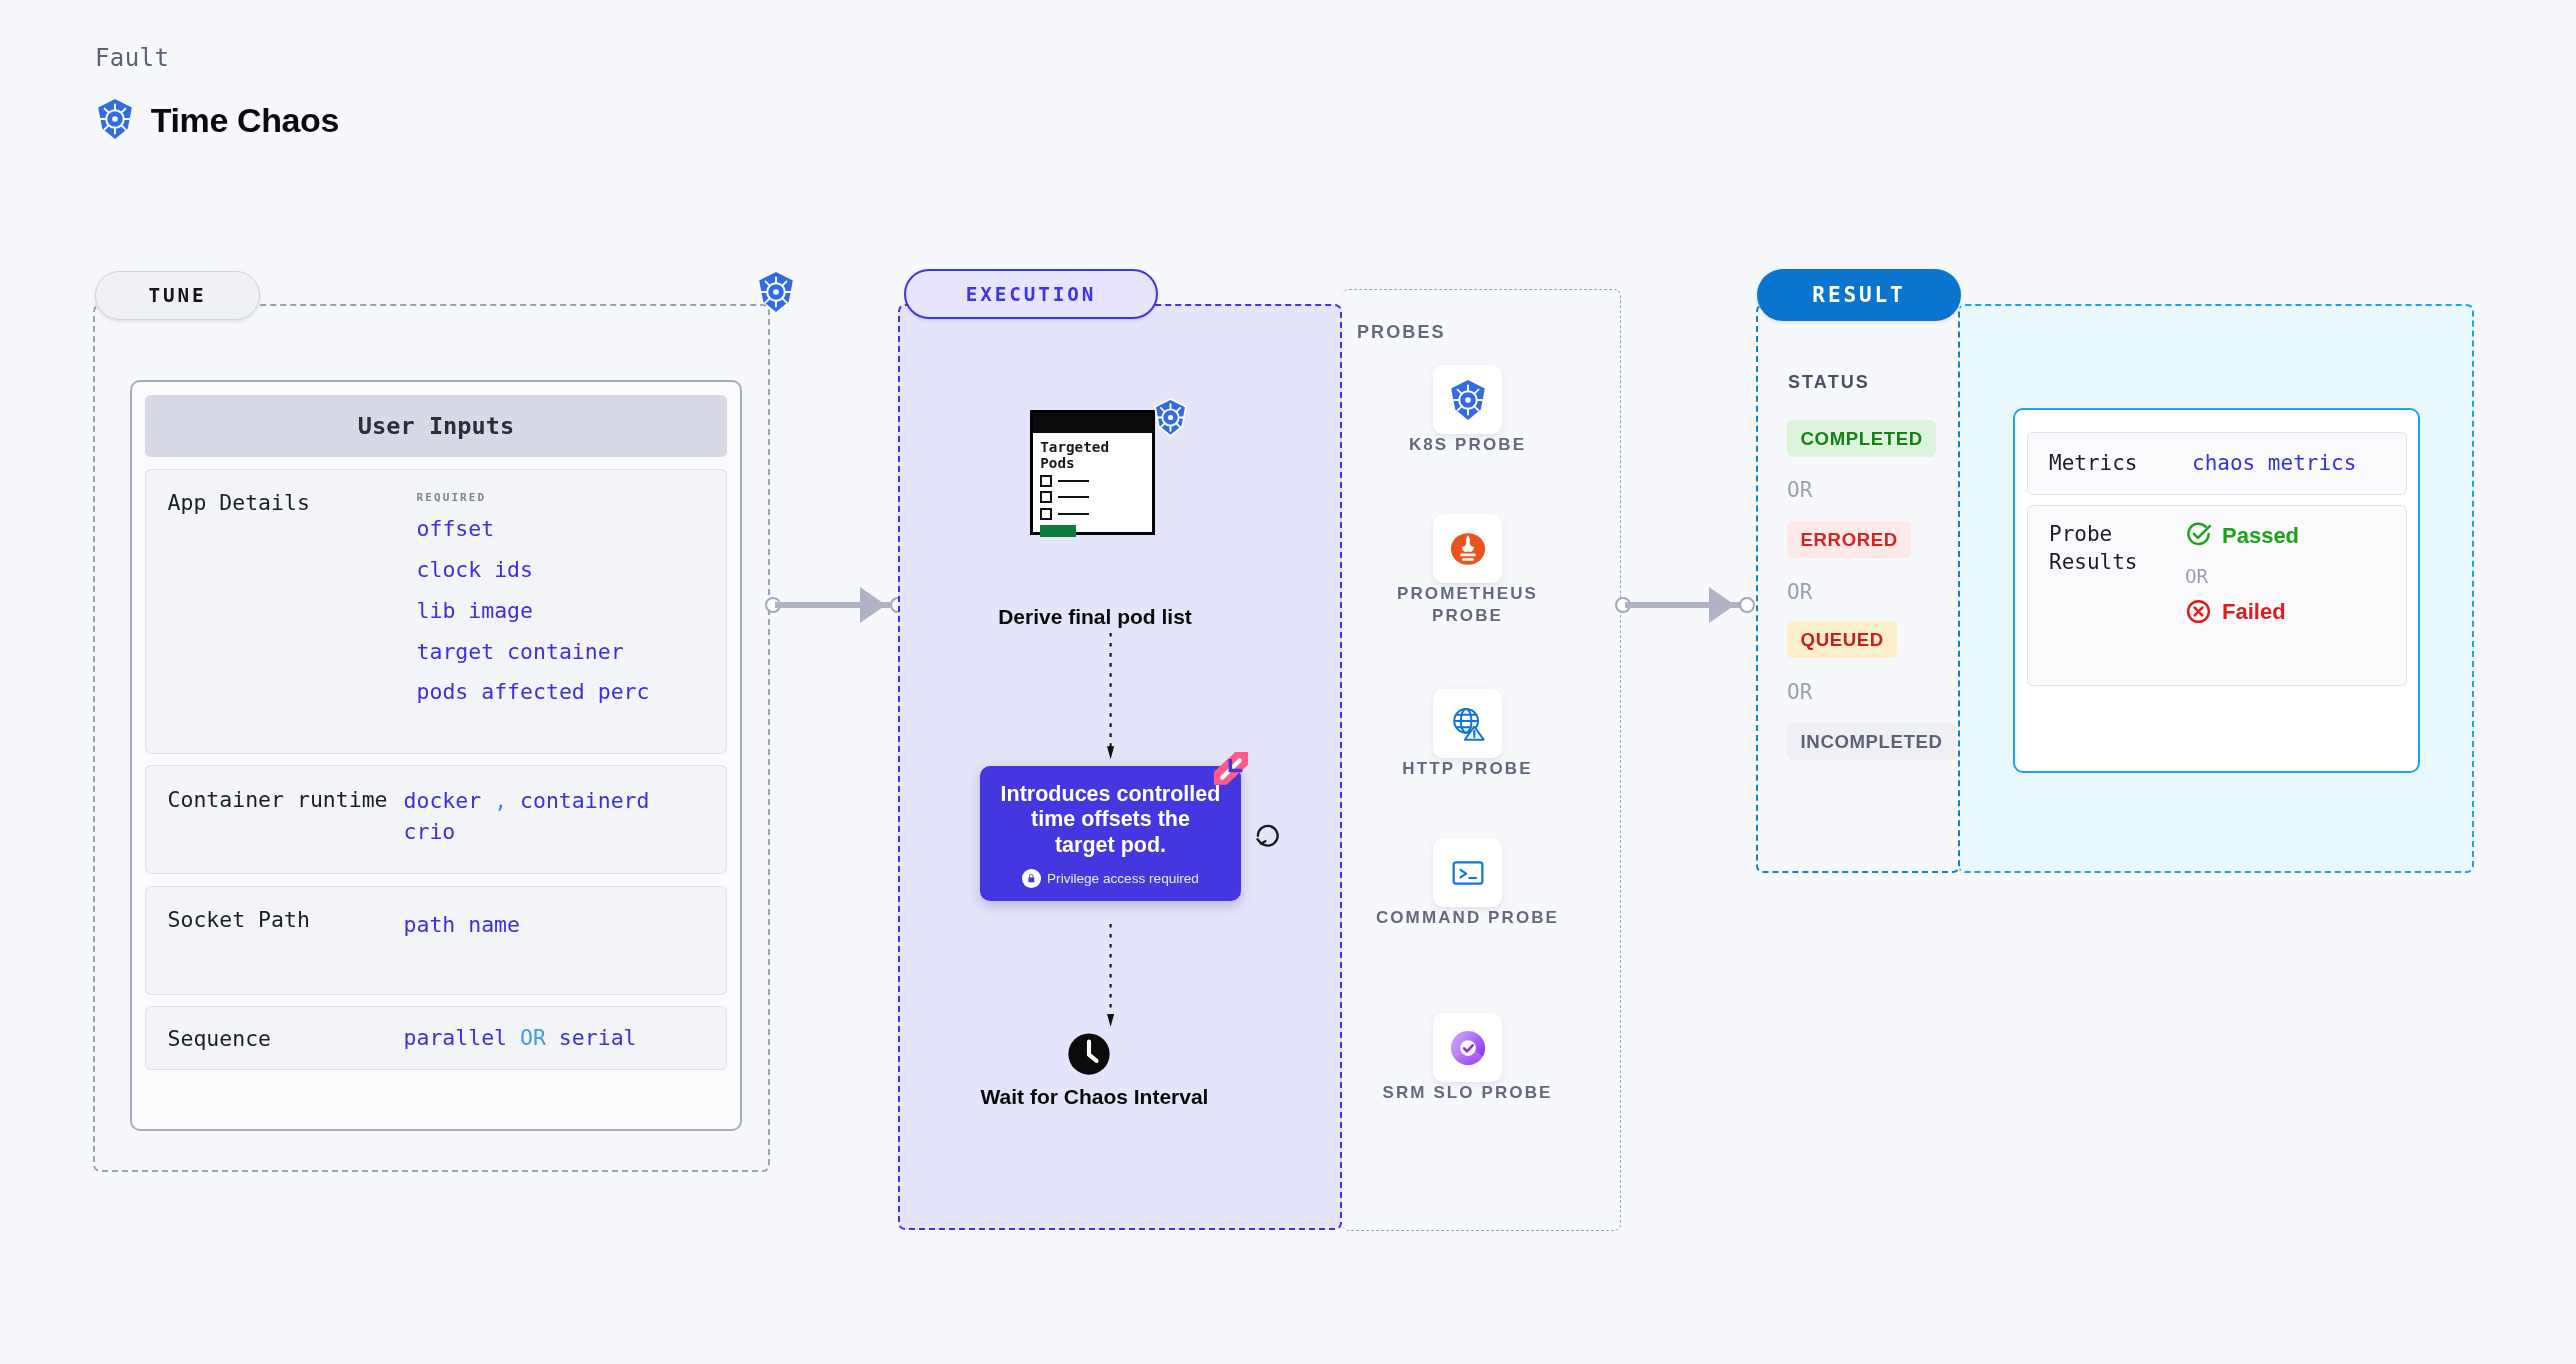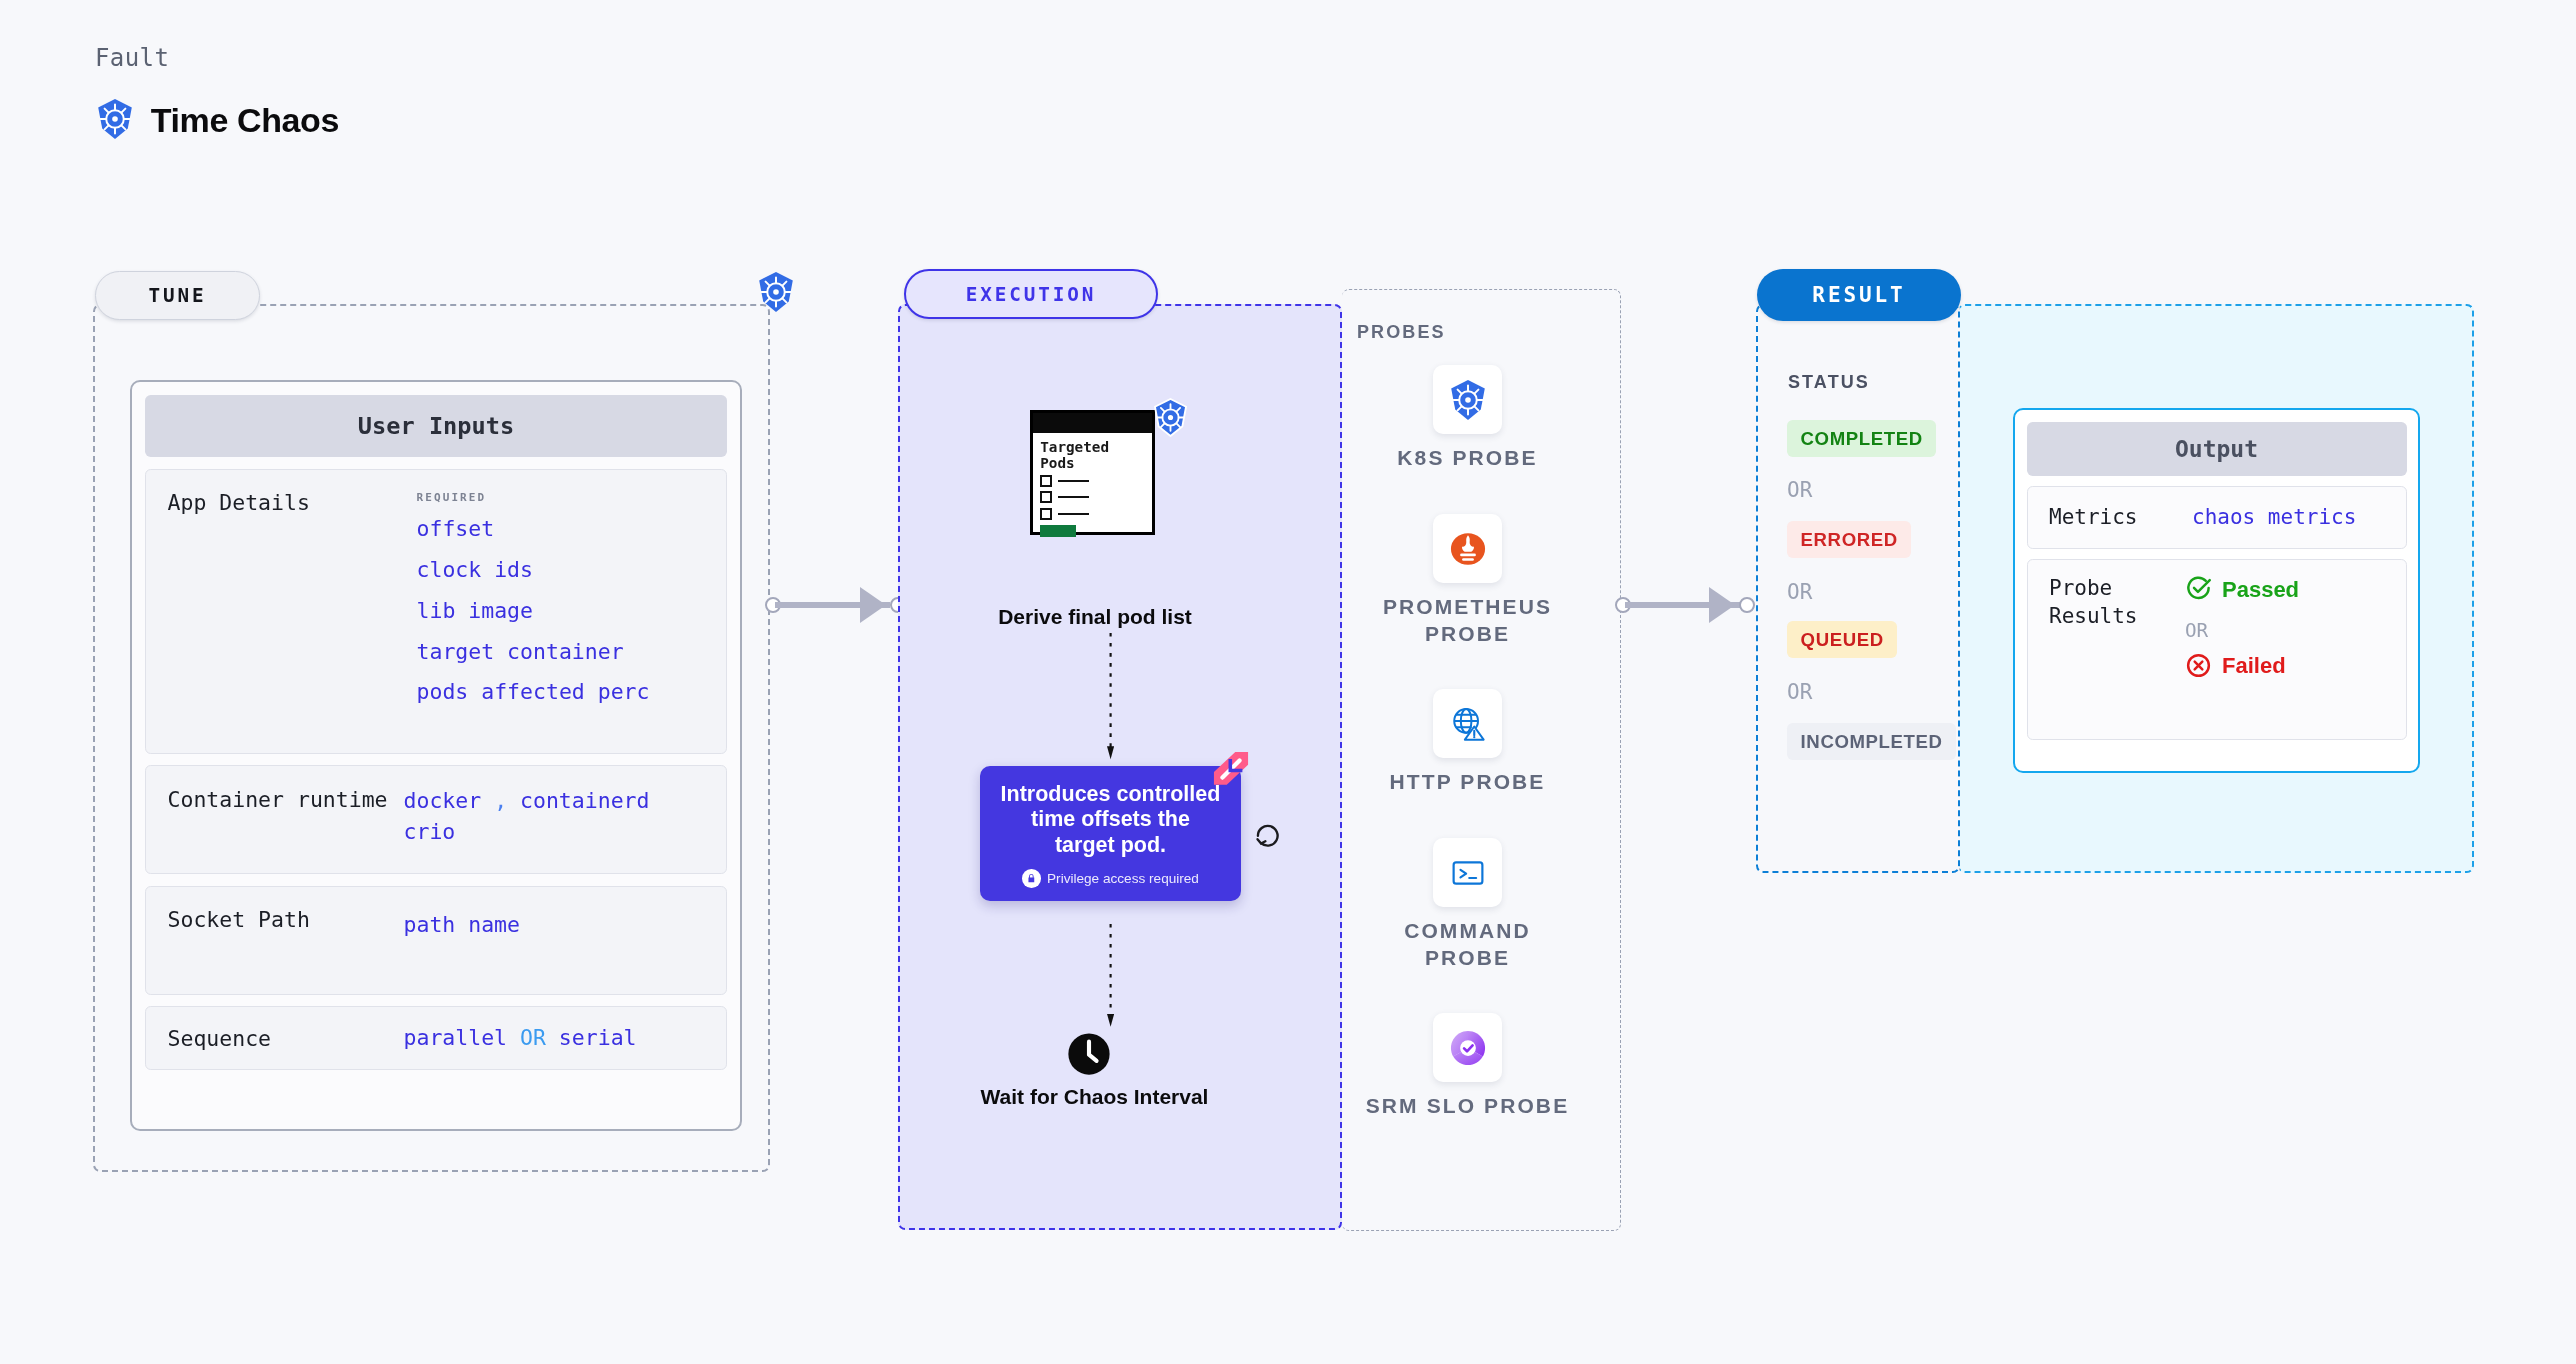--- a/index.html
+++ b/index.html
@@ -118,21 +118,21 @@
   }
 
   
   .probe-item { position: absolute; width: 215px; text-align: center; left: 1360px; }
   .probe-tile {
     width: 69px; height: 69px; margin: 0 auto; background: #fff; border-radius: 10px;
     box-shadow: 0 2.1px 6.4px rgba(40,50,80,.10);
     display: flex; align-items: center; justify-content: center;
   }
   .probe-label {
-    margin-top: 10px; font-size: 21px; font-weight: 700; letter-spacing: 2.1px;
+    font-size: 17px; font-weight: 700; letter-spacing: 2.1px;
     color: #636a7d; line-height: 1.3;
   }
 
   
   #podcard {
     position: absolute; left: 1030px; top: 410px; width: 125px; height: 125px;
     background: #fff; border: 3.6px solid #000;
   }
   #podcard .bar { height: 20px; background: #0b0b0b; }
   #podcard .body { padding: 5.7px 7.2px; }
@@ -432,21 +432,20 @@
 
 <div class="status-badge" style="left:1787px;top:420px;background:#dcf4dc;color:#138313">COMPLETED</div>
 <div class="or-text" style="left:1787px;top:478px">OR</div>
 <div class="status-badge" style="left:1787px;top:521px;background:#fdeae8;color:#cf2525">ERRORED</div>
 <div class="or-text" style="left:1787px;top:580px">OR</div>
 <div class="status-badge" style="left:1787px;top:621px;background:#fdefc8;color:#cb1f1f">QUEUED</div>
 <div class="or-text" style="left:1787px;top:680px">OR</div>
 <div class="status-badge" style="left:1787px;top:723px;background:#eef0f5;color:#5c6377">INCOMPLETED</div>
 
 <div id="output-card">
-  <div class="panel-head" style="height:54px;font-size:23px;color:#4a5060">Output</div>
 
   <div class="field-block" style="height:63px;align-items:center;background:#fbfbfd;margin-top:10px">
     <div class="fk" style="width:143px;font-size:21px">Metrics</div>
     <div class="fv" style="line-height:1;font-size:21px">chaos metrics</div>
   </div>
 
   <div class="field-block" style="height:181px;background:#fbfbfd;margin-top:10px;padding-top:15.8px">
     <div class="fk" style="width:136px;font-size:21px;line-height:1.3">Probe Results</div>
     <div>
       <div style="display:flex;align-items:center;gap:10px">

